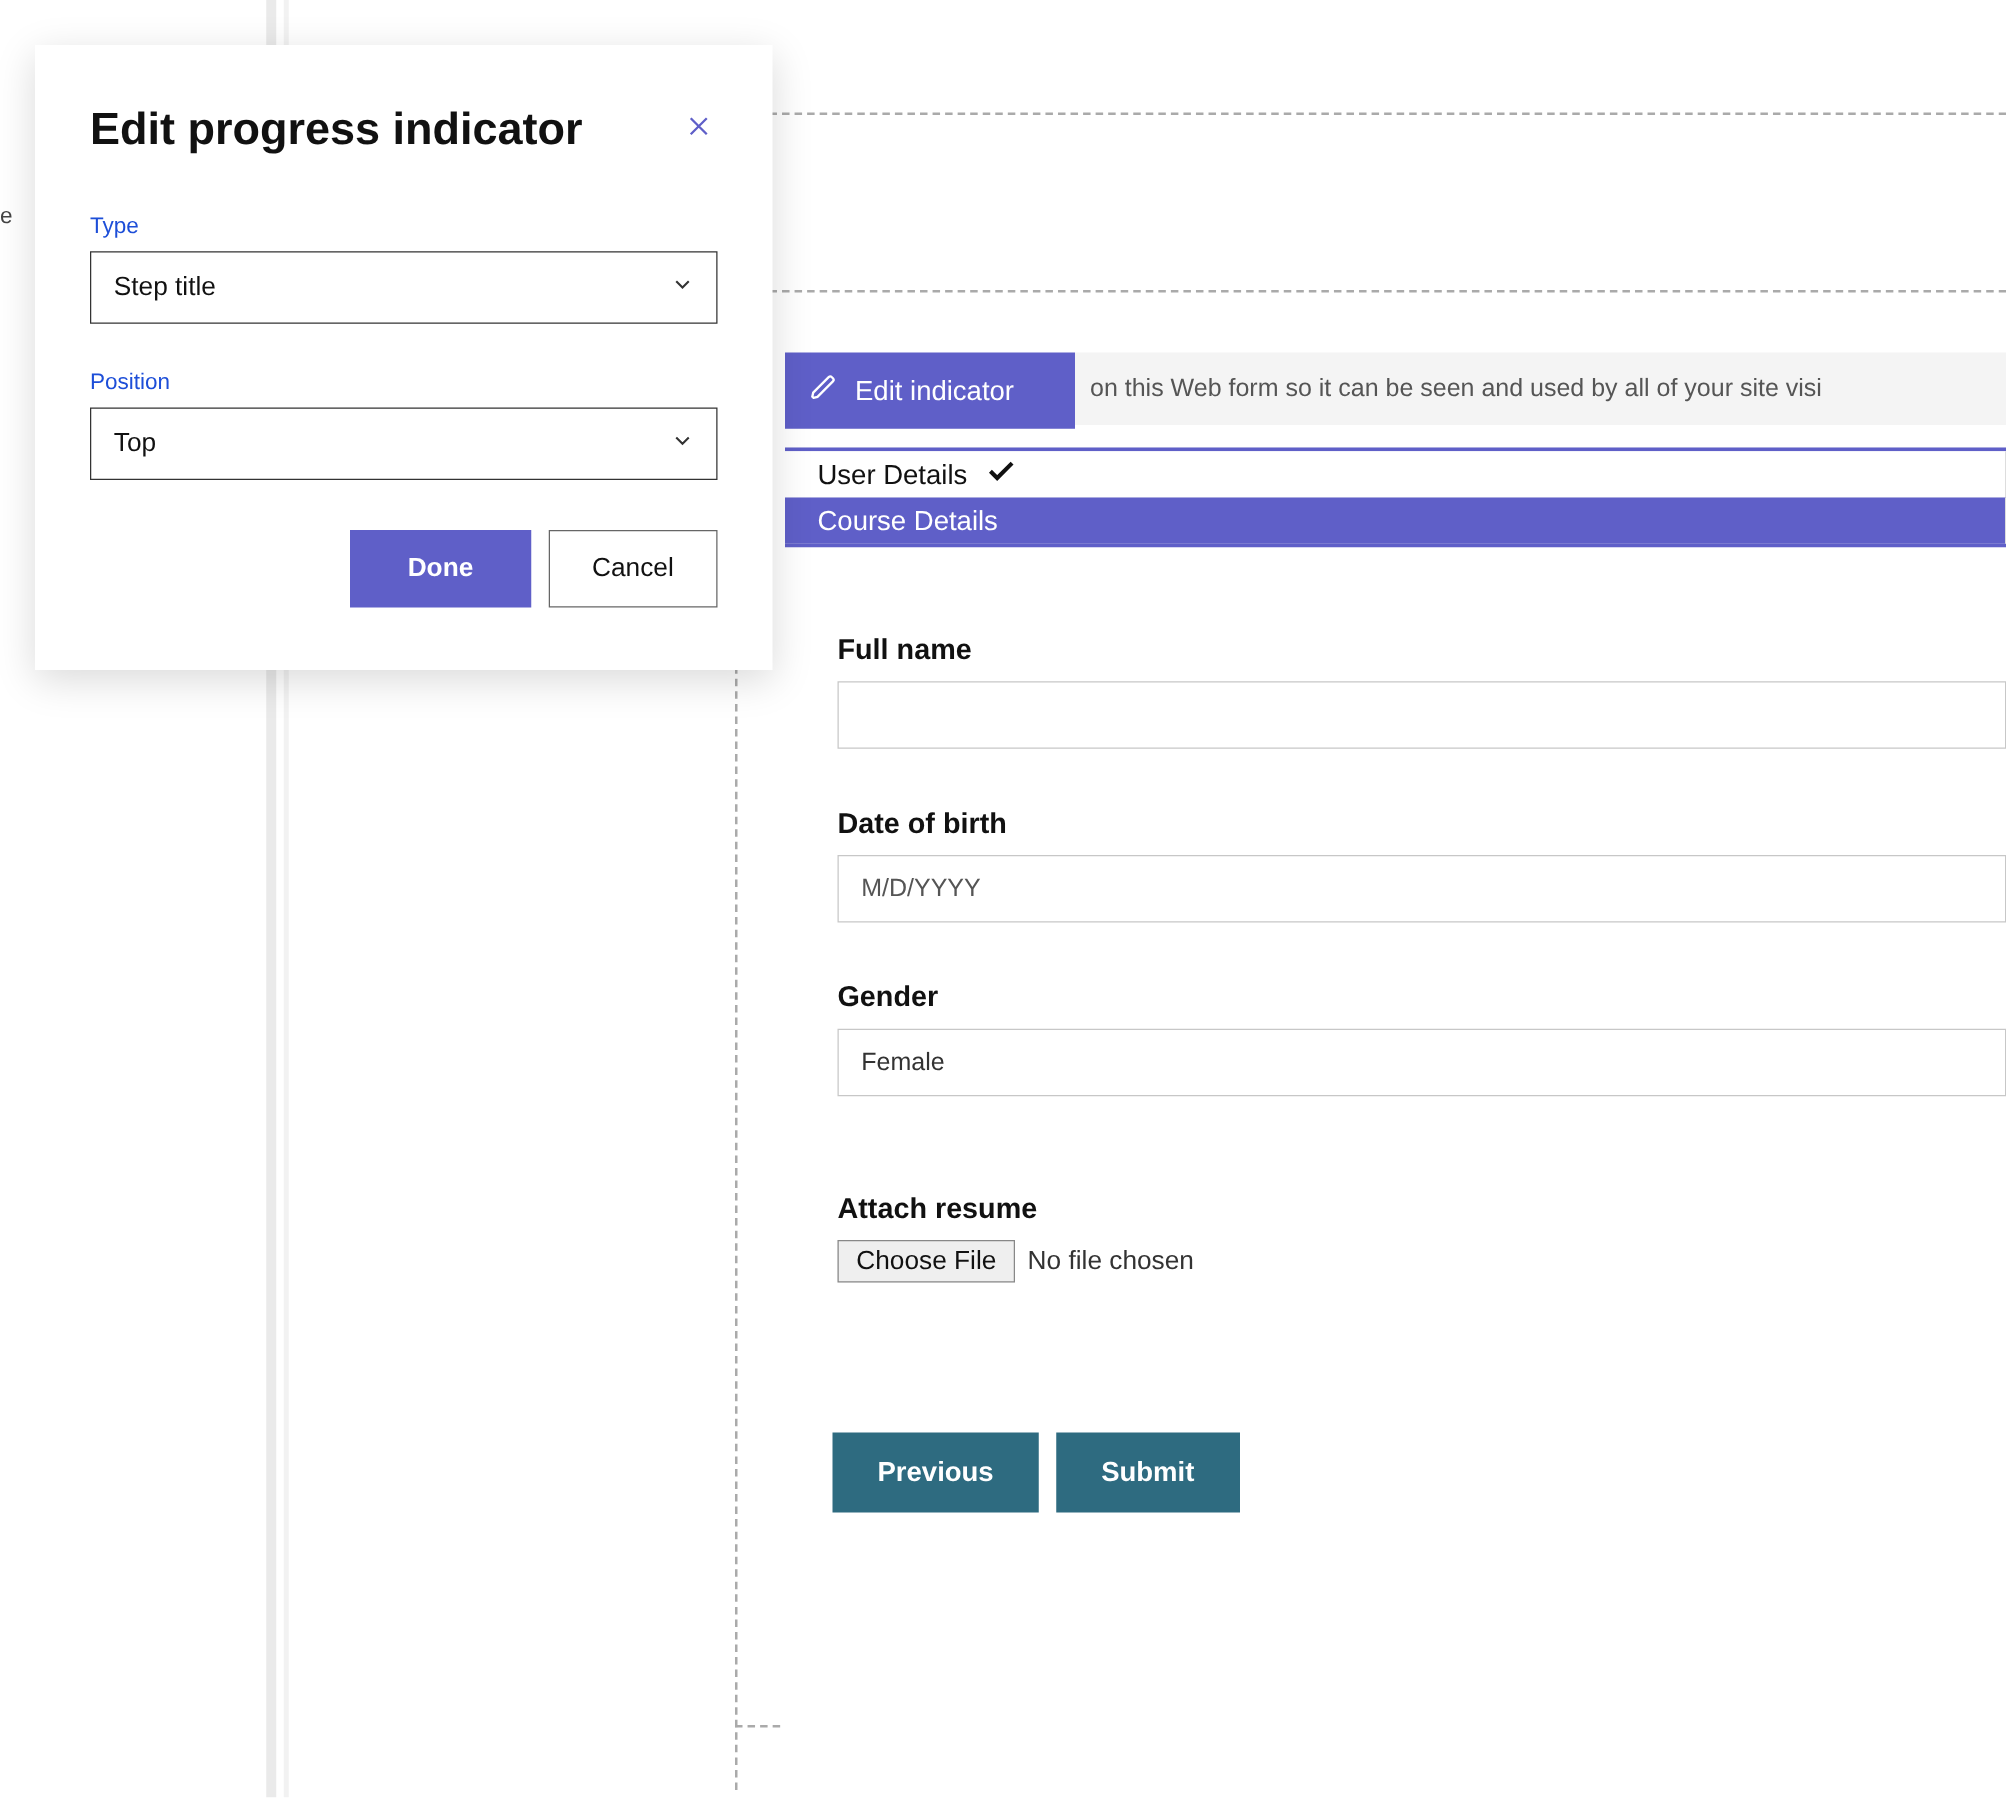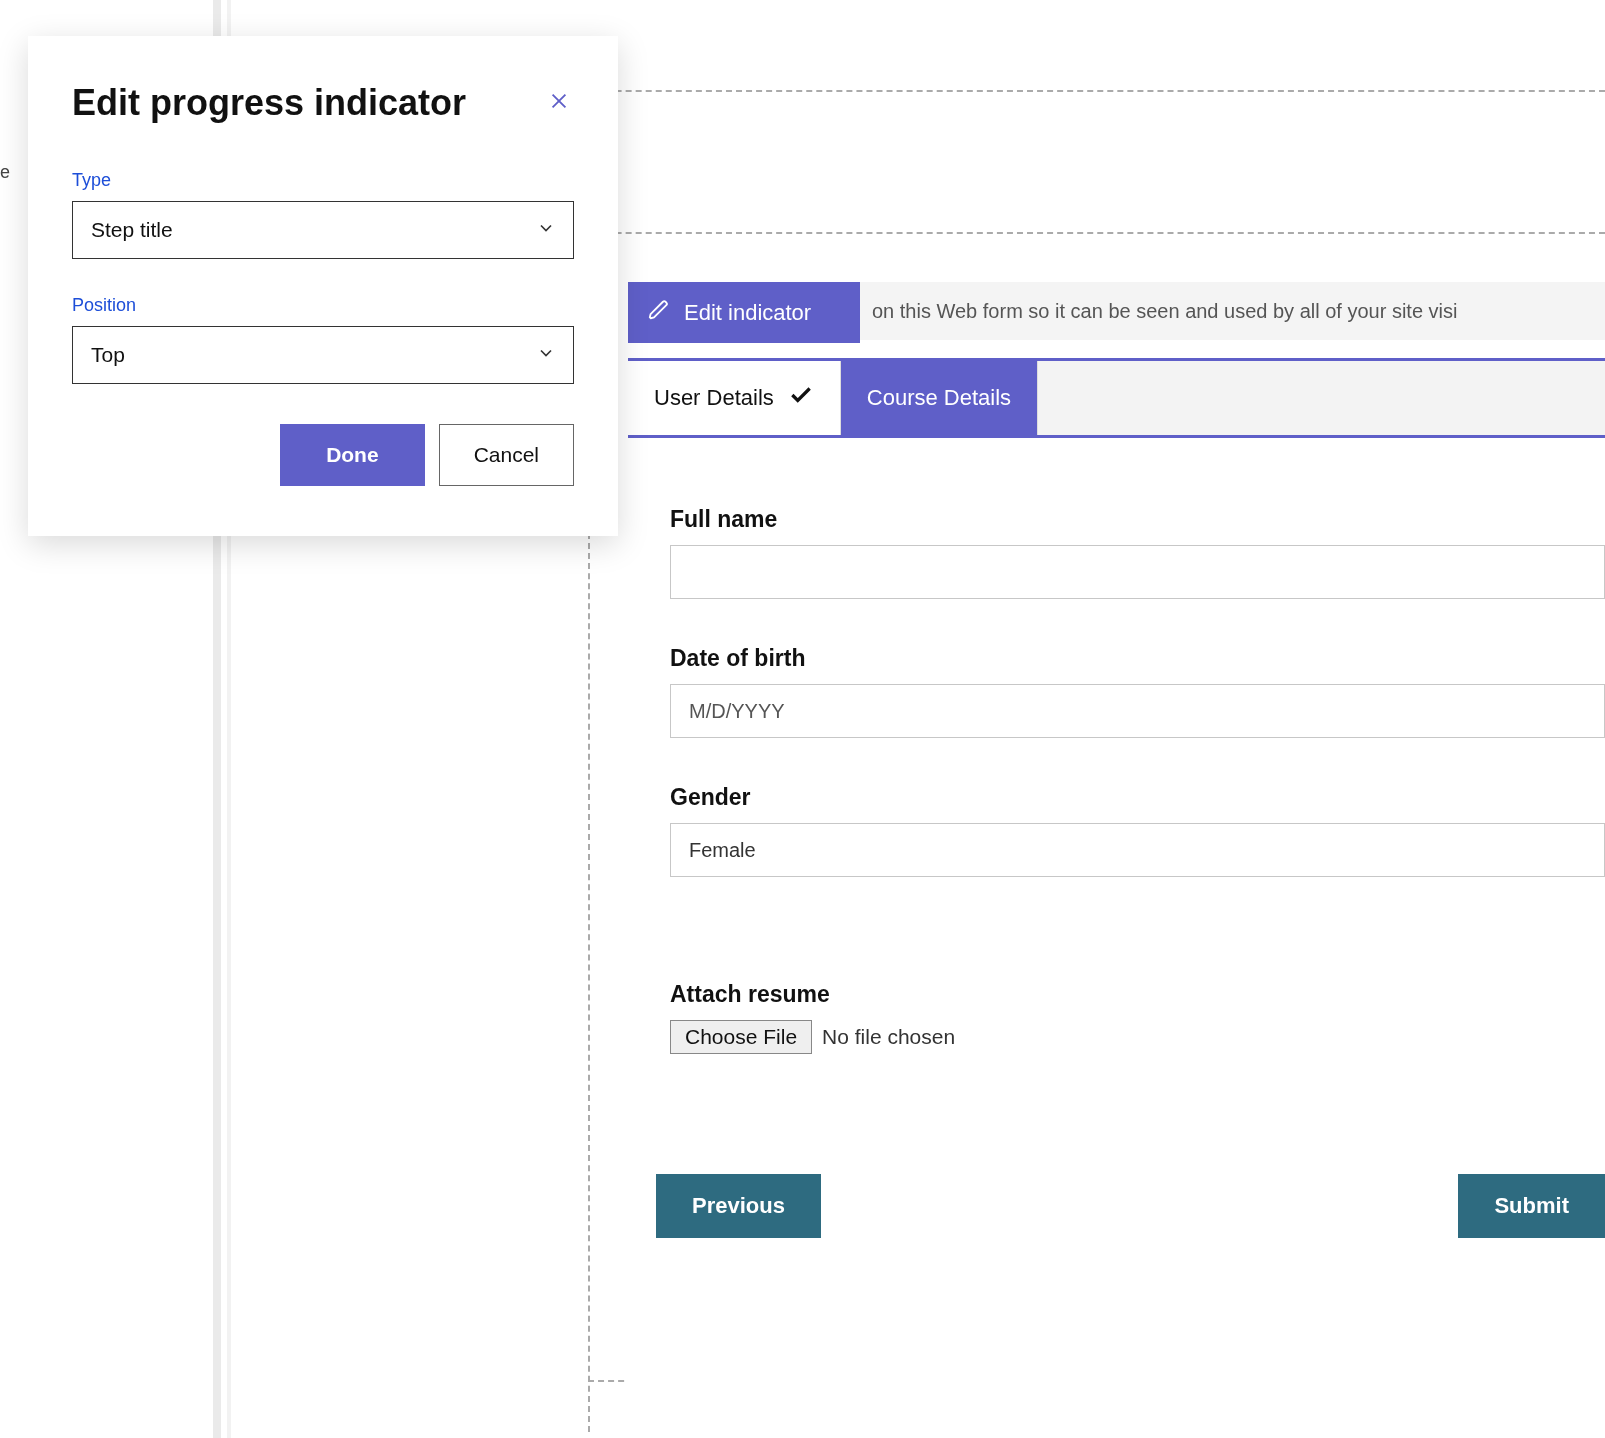--- a/index.html
+++ b/index.html
@@ -87,20 +87,21 @@
   .steps {
     position: absolute;
     left: 628px;
     top: 358px;
     right: 0;
     display: flex;
     border-top: 3px solid #5F5FC8;
     border-bottom: 3px solid #5F5FC8;
     background: #f3f3f3;
     height: 80px;
+    flex-direction: column;
   }
   .step-tab {
     height: 100%;
     display: flex;
     align-items: center;
     padding: 0 26px;
     font-size: 22px;
     gap: 14px;
     border-right: 1px solid #ddd;
     cursor: pointer;
@@ -162,24 +163,23 @@
     border: 1px solid #888;
     background: #efefef;
     font-size: 21px;
     padding: 4px 14px;
     cursor: pointer;
     color: #111;
   }
   .file-status { font-size: 21px; color: #333; }
 
   .form-actions {
-    margin: 120px 0 0 28px;
+    margin: 120px 0 0 38px;
     display: flex;
     gap: 14px;
-    justify-content: space-between;
   }
   .action-btn {
     background: #2E6B80;
     color: #fff;
     border: none;
     font-size: 22px;
     font-weight: 600;
     height: 64px;
     padding: 0 36px;
     cursor: pointer;
@@ -313,21 +313,21 @@
   <div class="form-group">
     <label class="form-label">Date of birth</label>
     <input class="text-input" type="text" placeholder="M/D/YYYY" style="">
   </div>
 
   <div class="form-group">
     <label class="form-label">Gender</label>
     <input class="select-input" type="text" readonly="" value="Female" style="">
   </div>
 
-  <div class="form-group" style="margin-top:104px">
+  <div class="form-group" style="margin-top:76px">
     <label class="form-label">Attach resume</label>
     <div class="file-row">
       <button class="choose-file-btn">Choose File</button>
       <span class="file-status">No file chosen</span>
     </div>
   </div>
 
   <div class="form-actions">
     <button class="action-btn">Previous</button>
     <button class="action-btn">Submit</button>

